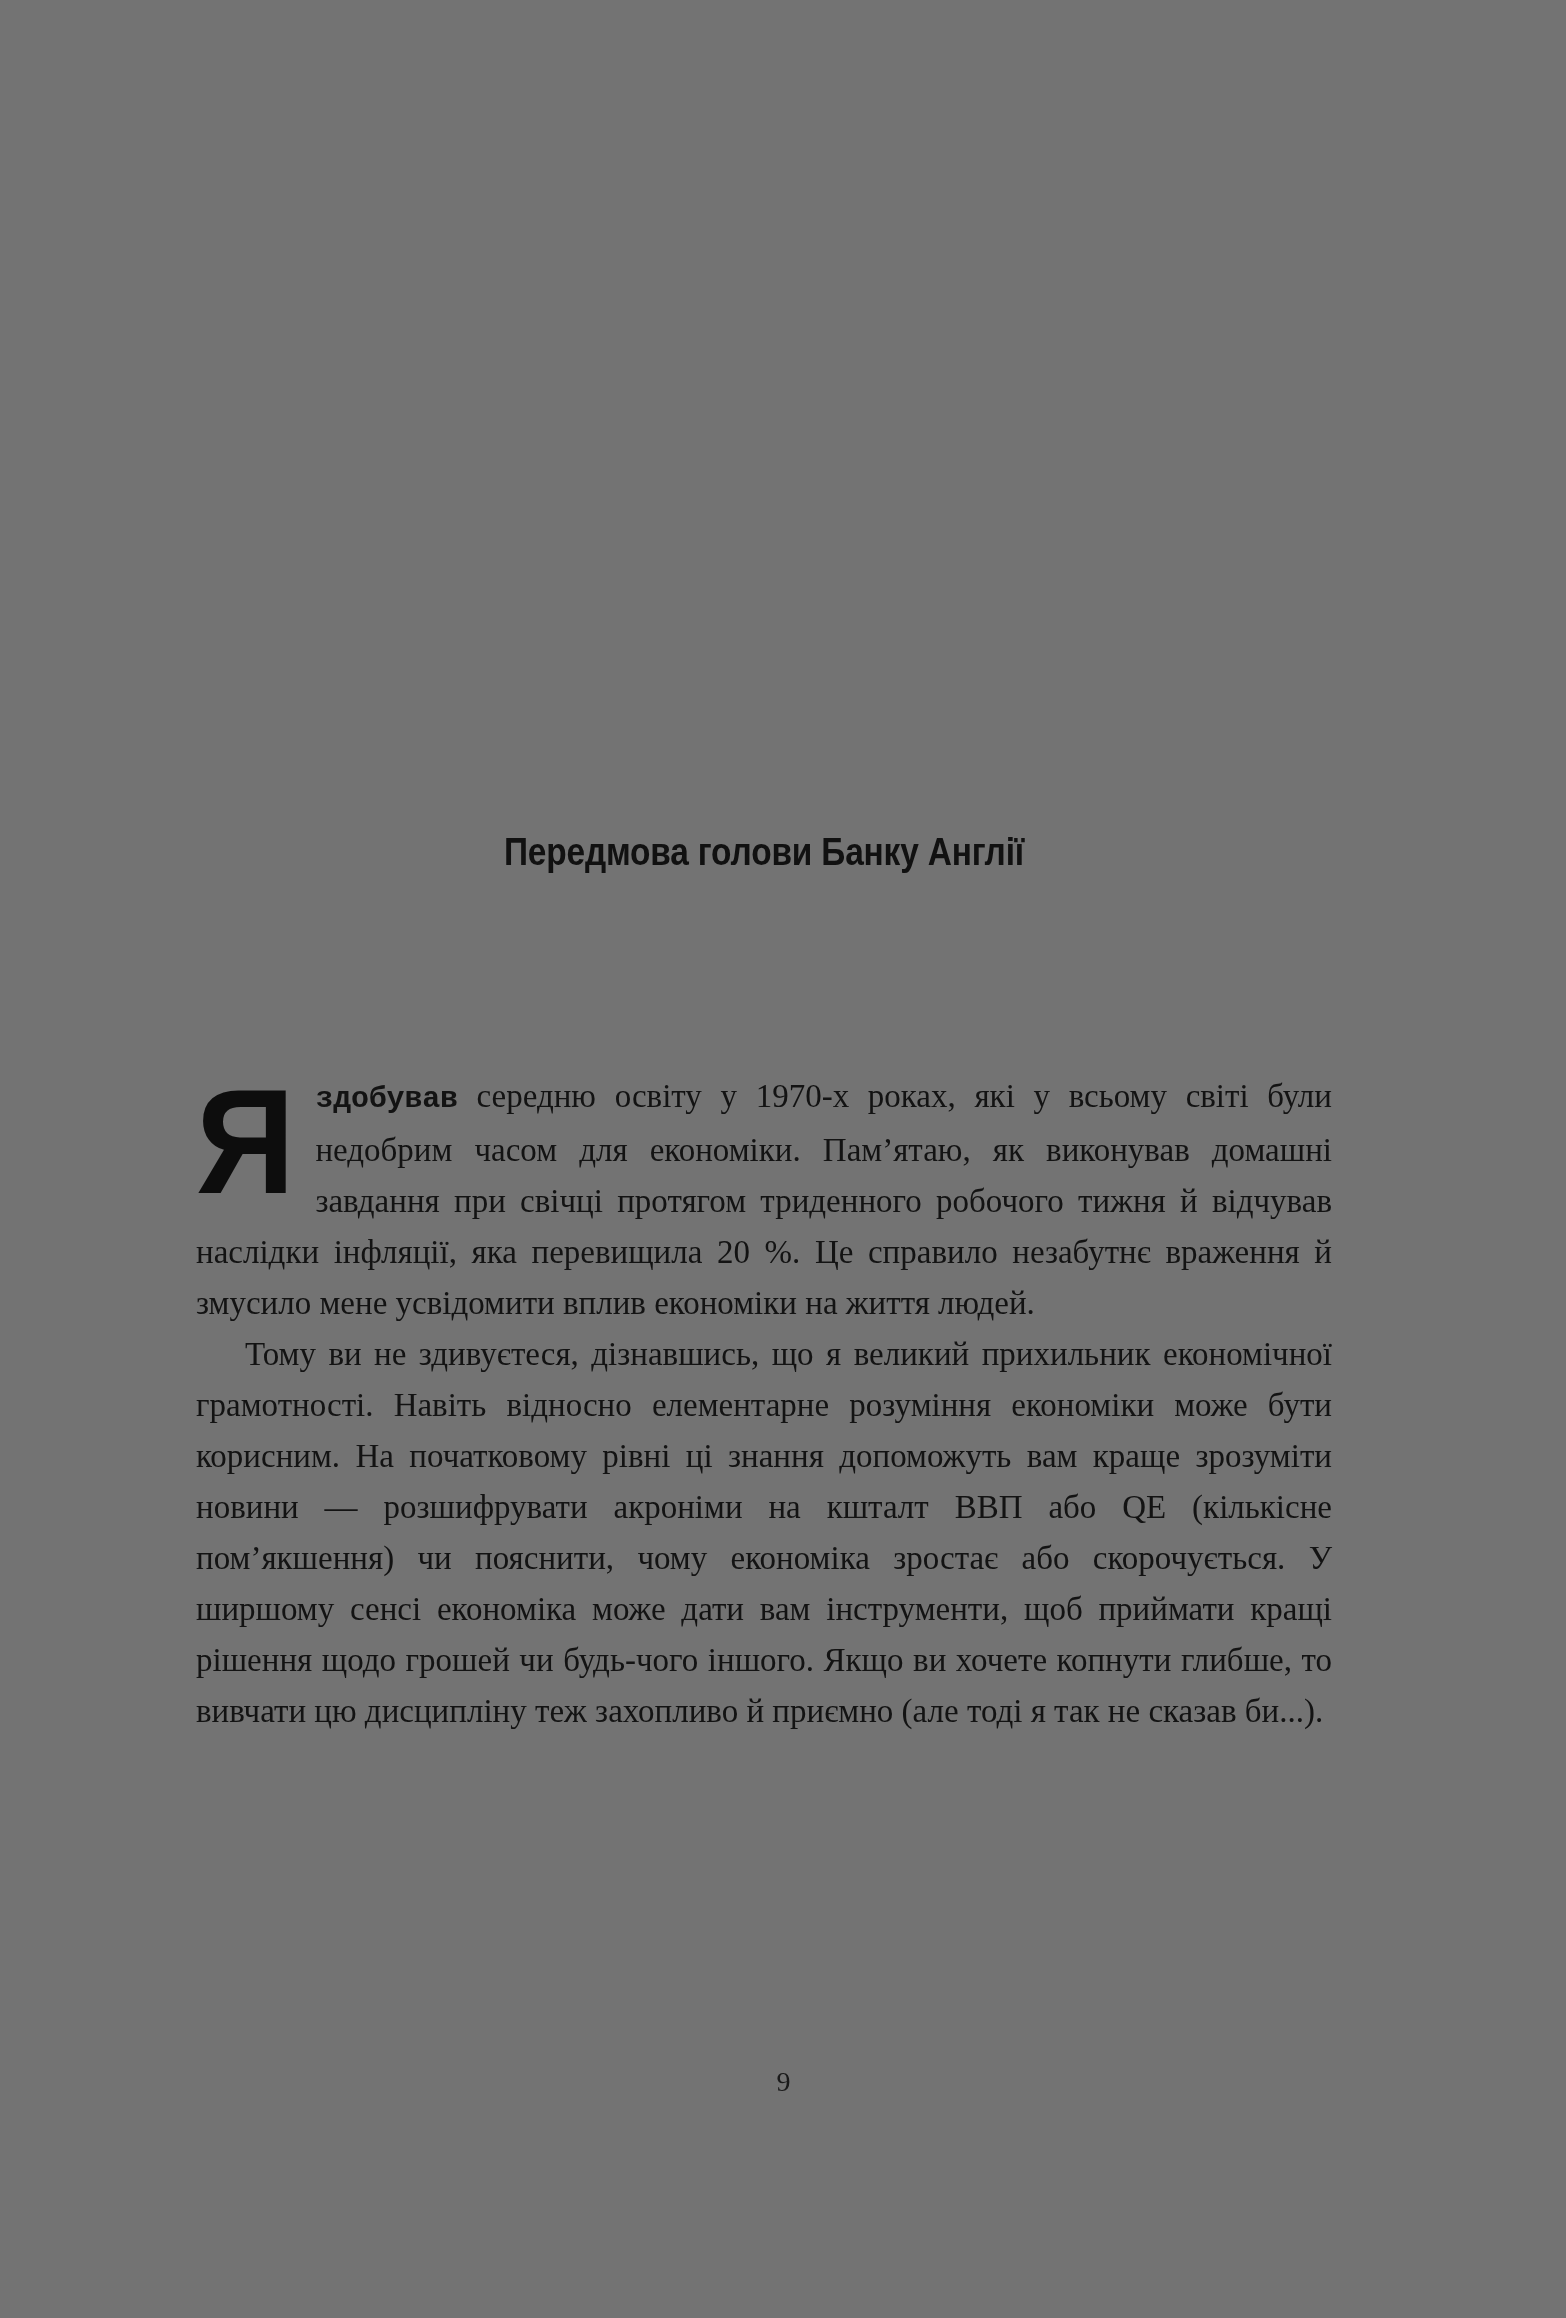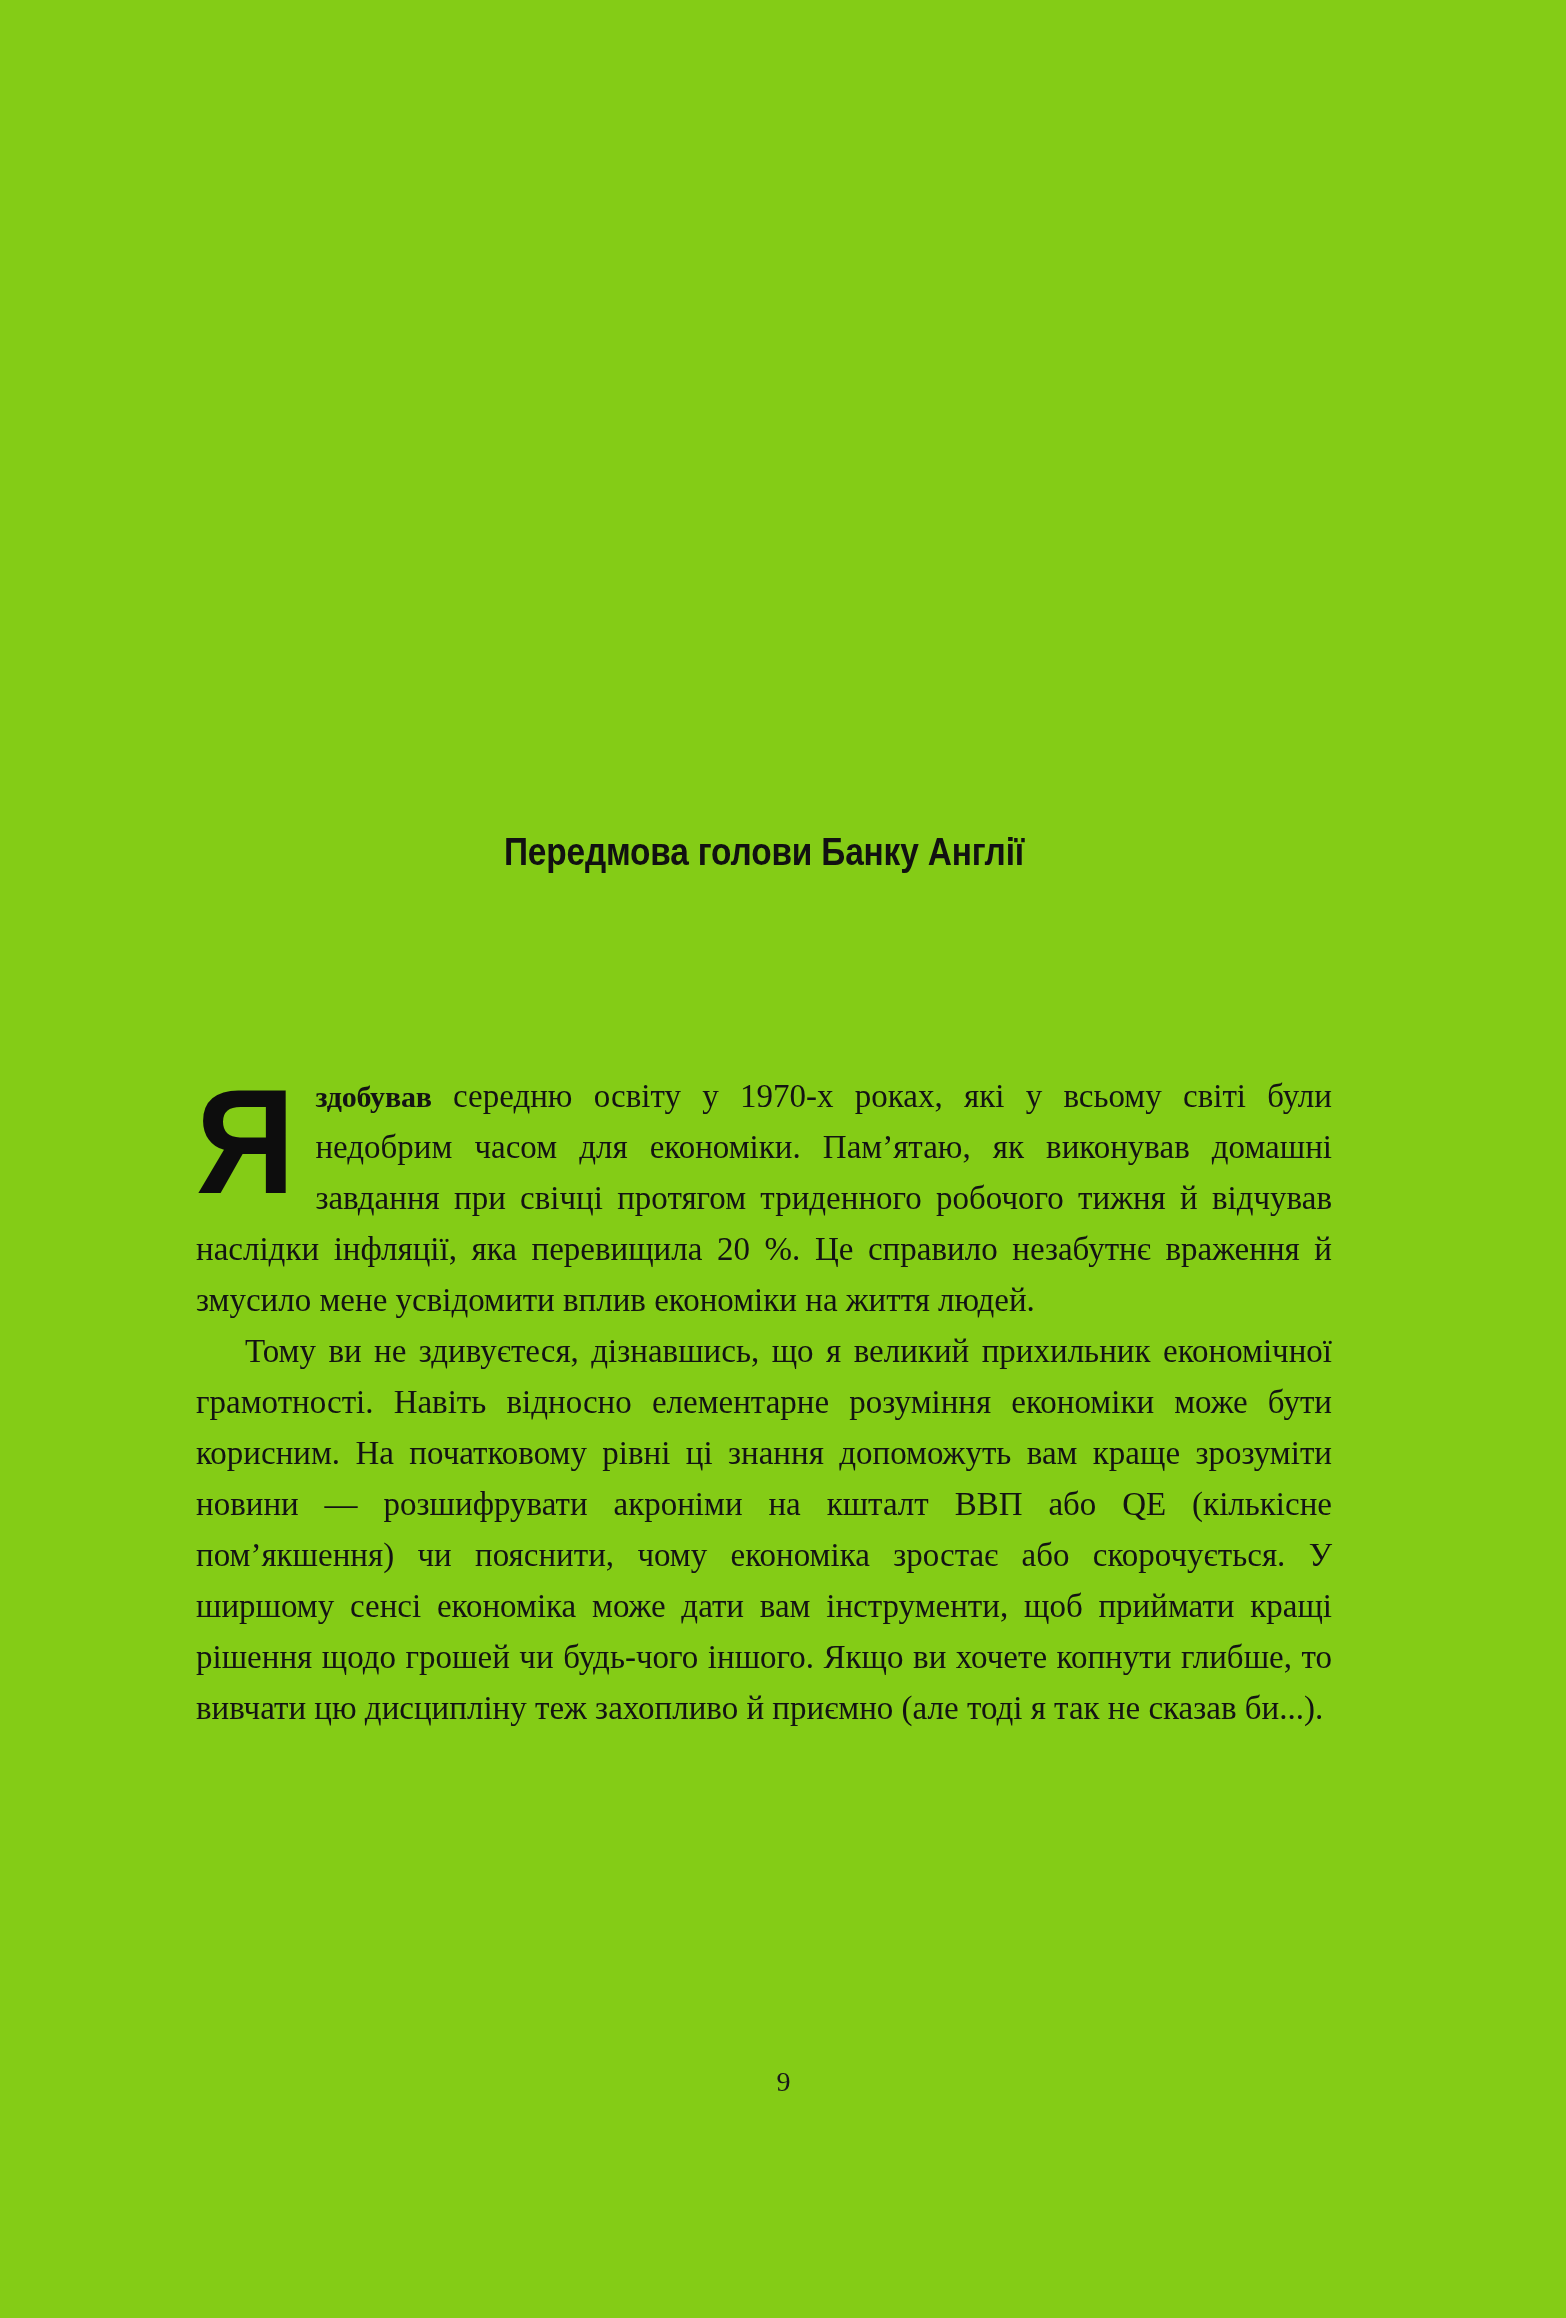--- a/index.html
+++ b/index.html
@@ -7,21 +7,21 @@
     margin: 0;
     padding: 0;
     background: #ffffff;
   }
 
   .page {
     position: relative;
     width: 1567px;
     height: 2319px;
     margin: 0 auto;
-    background: #84cc16;
+    background: #737373;
     overflow: hidden;
     box-sizing: border-box;
   }
 
   
   .chapter-title {
     position: absolute;
     left: 196px;
     top: 804px;
     width: 1136px;
@@ -70,21 +70,21 @@
     font-size: 148px;
     line-height: 127px;
     color: #0d0d0d;
     margin: 6.5px 13px 0 0;
     padding: 0;
     transform: scaleX(0.93);
     transform-origin: left top;
   }
 
   .leadin {
-    font-family: Liberation Serif, serif;
+    font-family: Liberation Mono, monospace;
     font-weight: 700;
     font-size: 30px;
     letter-spacing: -0.2px;
   }
 
   
   .folio {
     position: absolute;
     left: 0;
     top: 2065px;

